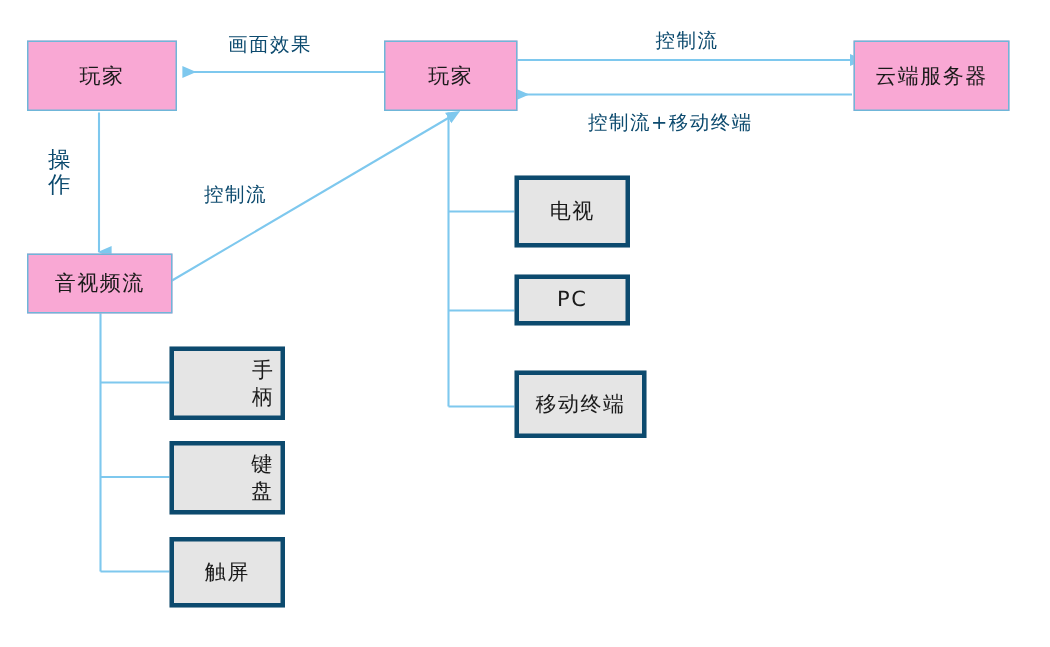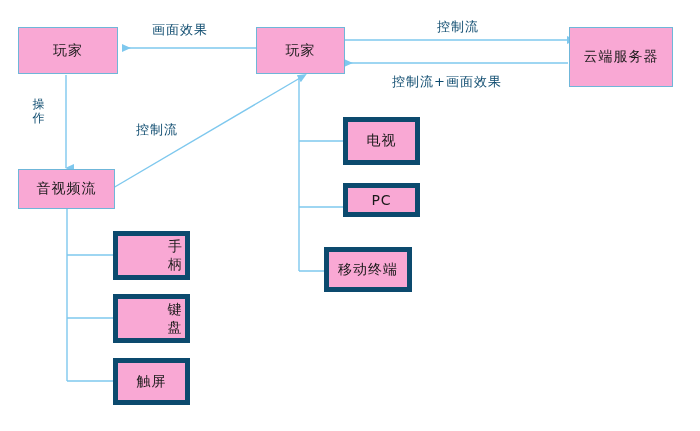--- a/index.html
+++ b/index.html
@@ -31,37 +31,37 @@
     text-align: center;
     color: #1a1a1a;
     letter-spacing: 1px;
   }
   .node.light {
     background: #f9a8d4;
     border: 1px solid #6fb6d9;
     font-size: 14px;
   }
   .node.bright {
-    background: #f9a8d4;
-    border: 5px solid #0c4a6e;
+    background: #e5e5e5;
+    border: 3px solid #0c4a6e;
     font-size: 14px;
   }
   .edge-label {
     position: absolute;
     color: #0c4a6e;
     font-size: 13px;
     letter-spacing: 1px;
     white-space: nowrap;
   }
   .edge-label.vertical {
     white-space: normal;
     width: 14px;
     line-height: 1.15;
     text-align: center;
-    font-size: 12px;
+    font-size: 15px;
   }
 </style>
 </head>
 <body>
 
 <div id="canvas">
 
   <svg class="wires" viewBox="0 0 700 431">
     <defs>
       <marker id="arrow-left" markerWidth="7" markerHeight="7" refX="6" refY="3.5" orient="auto">
@@ -122,31 +122,31 @@
   </div>
 
   <div class="node bright" style="left:343px; top:117px; width:77px; height:48px;">
     <span>电视</span>
   </div>
 
   <div class="node bright" style="left:343px; top:183px; width:77px; height:34px;">
     <span>PC</span>
   </div>
 
-  <div class="node bright" style="left:324px; top:247px; width:88px; height:45px;">
+  <div class="node bright" style="left:343px; top:247px; width:88px; height:45px;">
     <span>移动终端</span>
   </div>
 
-  <div class="node light" style="left:569px; top:27px; width:104px; height:60px;">
+  <div class="node light" style="left:569px; top:27px; width:104px; height:47px;">
     <span>云端服务器</span>
   </div>
 
   <div class="edge-label" style="left:152px; top:21px;">画面效果</div>
 
   <div class="edge-label vertical" style="left:32px; top:98px;">操作</div>
 
   <div class="edge-label" style="left:136px; top:121px;">控制流</div>
 
   <div class="edge-label" style="left:437px; top:18px;">控制流</div>
 
-  <div class="edge-label" style="left:392px; top:73px;">控制流+画面效果</div>
+  <div class="edge-label" style="left:392px; top:73px;">控制流+移动终端</div>
 
 </div>
 
 </body></html>

